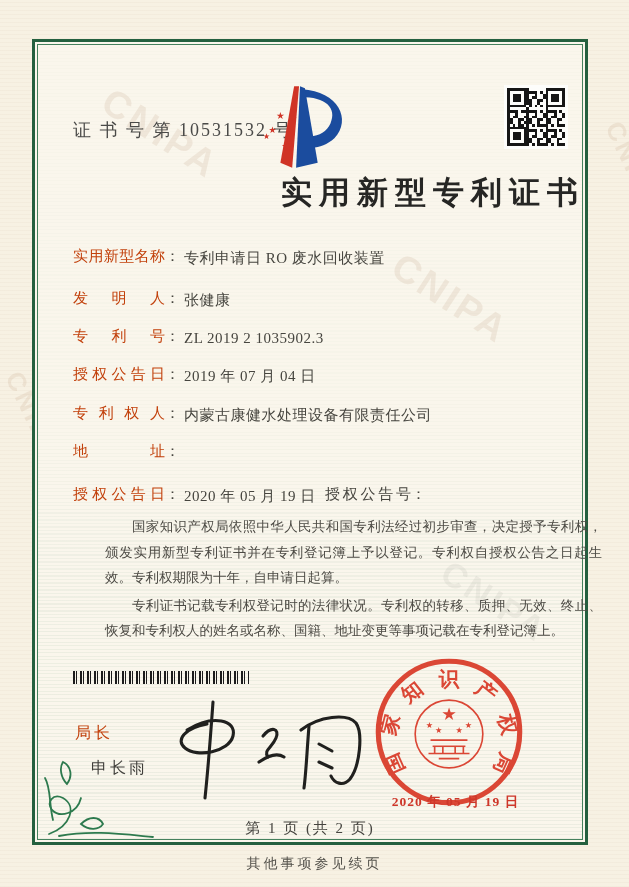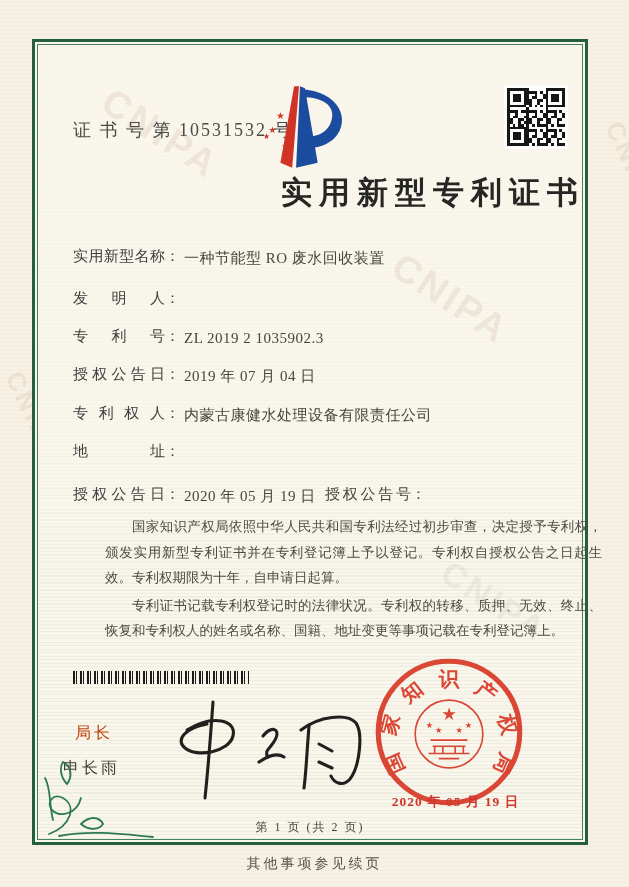--- a/index.html
+++ b/index.html
@@ -25,54 +25,54 @@
     font-weight:bold;color:rgba(185,150,120,.16);letter-spacing:3px;pointer-events:none;}
   
   .cert-no{position:absolute;left:38px;top:48px;font-size:18px;letter-spacing:2px;color:#4a4a48;margin-top:28px;}
   .logo{position:absolute;left:212px;top:38px;width:108px;height:96px;}
   .qr{position:absolute;left:472px;top:46px;width:58px;height:58px;background:#fdfdfb;
     box-shadow:0 0 0 3px #fdfdfb;}
   .title{position:absolute;left:0;top:130px;width:100%;text-align:right;
     font-size:31px;font-weight:bold;letter-spacing:7px;color:#262624;}
   
   .row{position:absolute;left:38px;width:508px;font-size:15px;color:#46453f;display:flex;align-items:flex-start;}
-  .row .lab{display:inline-block;width:92px;text-align:justify;text-align-last:justify;flex:0 0 92px;color:#404040;}
+  .row .lab{display:inline-block;width:92px;text-align:justify;text-align-last:justify;flex:0 0 92px;color:#c2410c;}
   .row .colon{flex:0 0 auto;padding-right:4px;}
   .row .val{flex:1 1 auto;max-width:392px;line-height:22px;letter-spacing:.5px;}
   .r1{top:205px}.r2{top:247px}.r3{top:285px}.r4{top:323px}.r5{top:362px}.r6{top:400px}.r7{top:443px}
   .pair2{position:absolute;left:252px;top:0;display:flex;}
   .pair2 .lab2{display:inline-block;width:86px;text-align:justify;text-align-last:justify;}
   
   .paras{position:absolute;left:38px;top:472px;width:497px;font-size:13.5px;line-height:25.5px;
     color:#4c4a44;text-align:justify;margin-left:32px;}
   .paras p{margin:0;text-indent:2em;}
   .paras p + p{margin-top:2px;}
   
   .barcode{position:absolute;left:38px;top:629px;width:176px;height:13px;
     background:repeating-linear-gradient(90deg,#1c1c1c 0 2px,transparent 2px 3px,#1c1c1c 3px 4px,transparent 4px 7px,#1c1c1c 7px 9px,transparent 9px 10px,#1c1c1c 10px 11px,transparent 11px 14px);}
   
   .signer-title{position:absolute;left:40px;top:681px;font-size:16px;letter-spacing:3px;color:#c2410c;}
-  .signer-name{position:absolute;left:28px;top:716px;font-size:16px;letter-spacing:3px;color:#3f3e3a;}
+  .signer-name{position:absolute;left:56px;top:716px;font-size:16px;letter-spacing:3px;color:#3f3e3a;}
   .signature{position:absolute;left:116px;top:648px;width:220px;height:120px;}
   .signature path{fill:none;stroke:#20201e;stroke-width:3.1;stroke-linecap:round;stroke-linejoin:round;}
   
   .seal{position:absolute;left:332px;top:610px;width:164px;height:164px;opacity:.93;}
   .seal .ring{fill:none;stroke:#d93a28;stroke-width:5;}
   .seal-char{fill:#d93a28;font-size:20px;font-weight:bold;text-anchor:middle;
     font-family:"Liberation Serif","DejaVu Serif",serif;}
   .emblem{stroke:#d93a28;fill:none;stroke-width:1.6;}
   .emblem-fill{fill:#d93a28;stroke:none;}
   .seal-date{position:absolute;left:338px;top:751px;width:165px;text-align:center;
     font-size:13.5px;color:#ce372a;letter-spacing:1px;font-weight:bold;}
   
   .flourish{position:absolute;left:6px;top:712px;width:135px;height:86px;}
   .flourish path{fill:none;stroke:#2d7a4e;stroke-width:1.8;stroke-linecap:round;}
   
   .page-info{position:absolute;left:0;top:777px;width:100%;text-align:center;
-    font-size:12px;letter-spacing:2px;color:#45443f;}
+    font-size:15px;letter-spacing:2px;color:#45443f;}
   .continuation{position:absolute;left:0;top:855px;width:100%;text-align:center;
     font-size:14px;letter-spacing:3px;color:#54524c;}
   .qr svg, .logo svg, .seal svg{display:block;}
 </style>
 </head>
 <body>
 
 <div class="page-waves"></div>
 
 <span class="wm" style="left:586px;top:150px;font-size:26px;transform:rotate(64deg);">CNIPA</span>
@@ -351,25 +351,26 @@
         <rect x="19" y="20" width="1" height="1" fill="#161616"></rect>
         <rect x="20" y="20" width="1" height="1" fill="#161616"></rect>
       </svg>
   </div>
 
   <div class="title">实用新型专利证书</div>
 
   <div class="row r1">
     <span class="lab">实用新型名称</span>
       <span class="colon">：</span>
-    <span class="val">一种节能型 RO 废水回收装置</span>
+    <span class="val">专利申请日 RO 废水回收装置</span>
   </div>
   <div class="row r2">
     <span class="lab">发明人</span>
       <span class="colon">：</span>
+    <span class="val">张健康</span>
   </div>
   <div class="row r3">
     <span class="lab">专利号</span>
       <span class="colon">：</span>
     <span class="val">ZL 2019 2 1035902.3</span>
   </div>
   <div class="row r4">
     <span class="lab">授权公告日</span>
       <span class="colon">：</span>
     <span class="val">2019 年 07 月 04 日</span>

